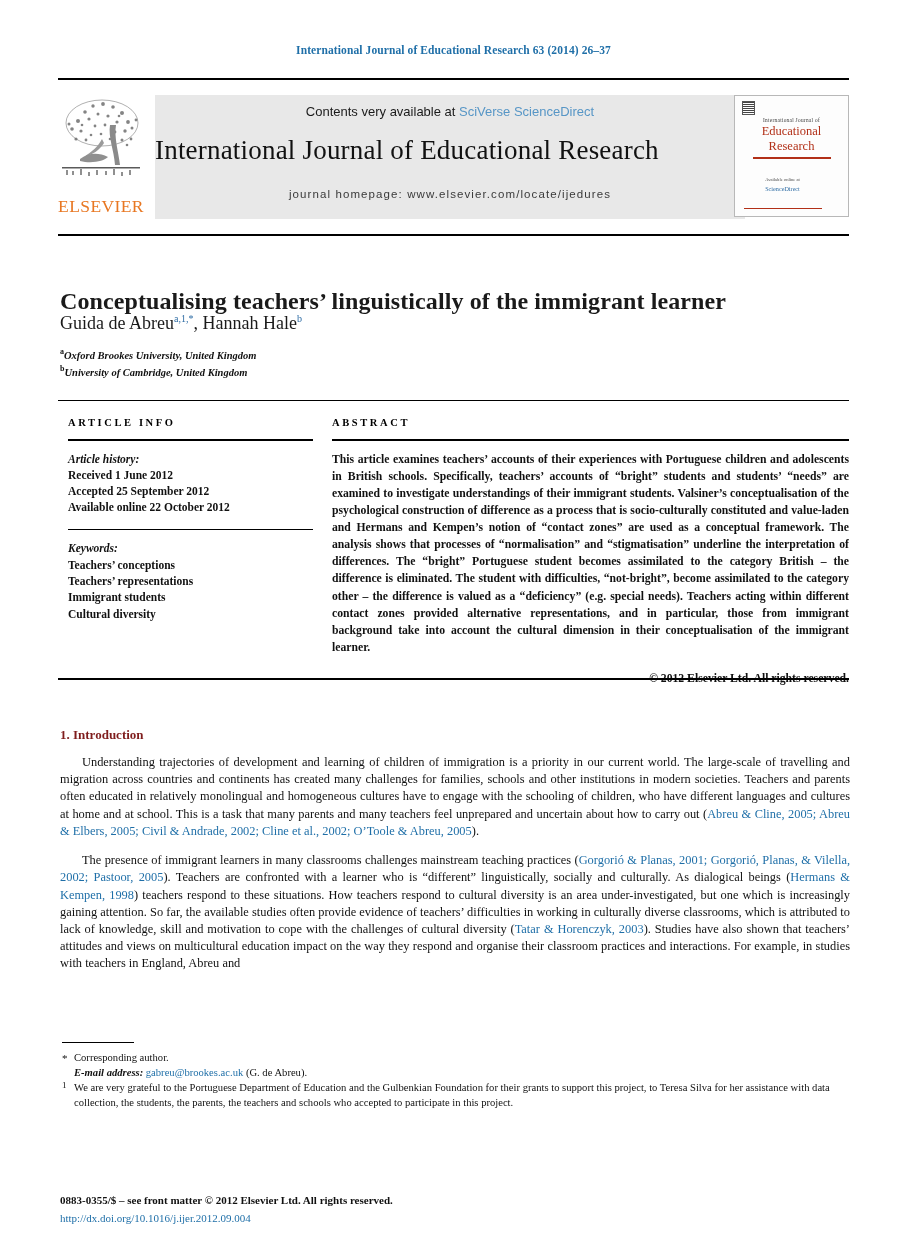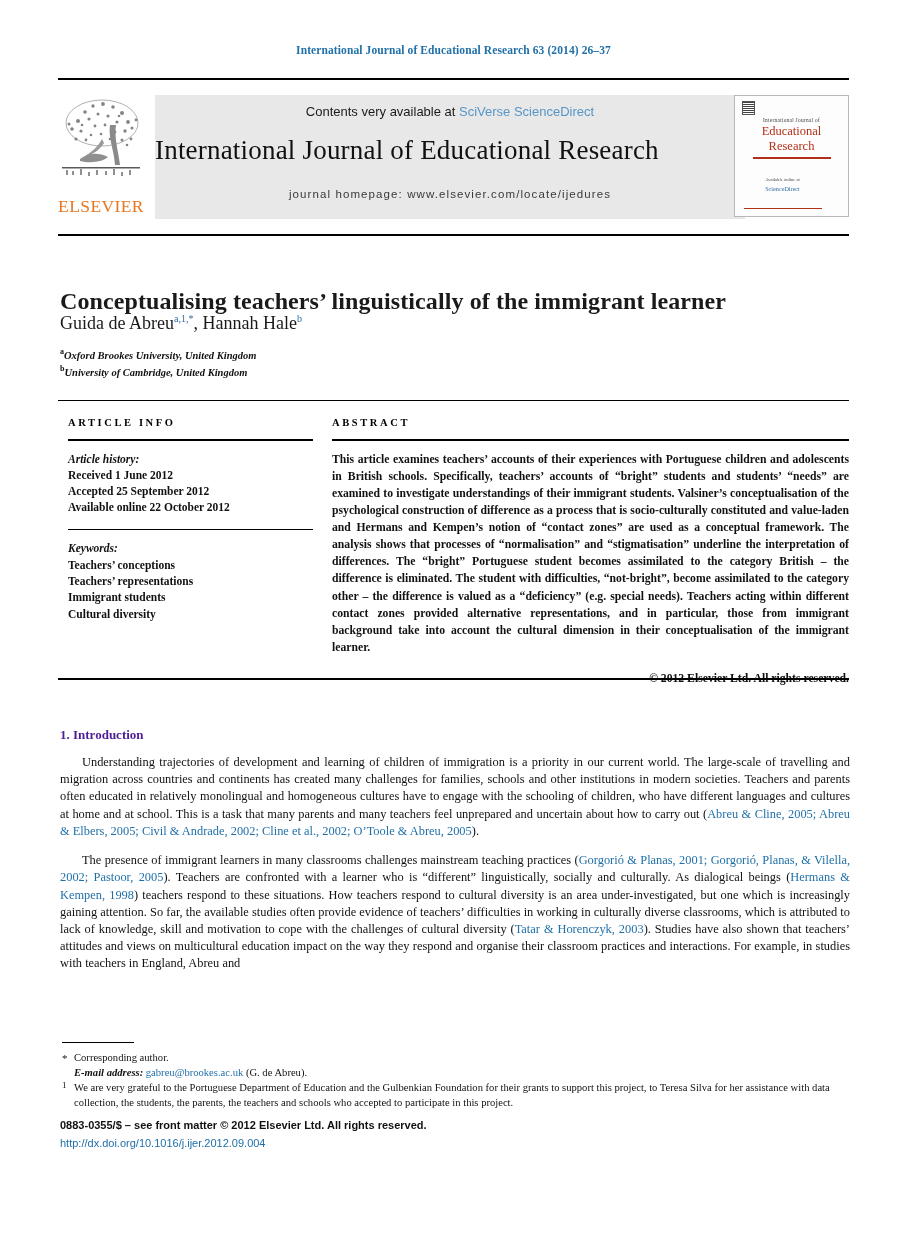--- a/index.html
+++ b/index.html
@@ -301,21 +301,21 @@
   .body-section {
     position: absolute;
     top: 727px;
     left: 60px;
     width: 790px;
   }
   .h2 {
     font-family: "Liberation Serif", serif;
     font-weight: bold;
     font-size: 13px;
-    color: #4c1d95;
+    color: #7f1d1d;
   }
   .para {
     font-family: "Liberation Serif", serif;
     font-size: 12.4px;
     line-height: 1.385;
     text-align: justify;
     text-indent: 22px;
     margin-top: 11px;
     color: #111;
   }
@@ -352,24 +352,24 @@
     top: -1px;
     font-size: 9px;
   }
   .footnotes .marker.star { top: 1px; font-size: 11px; }
   .fn-email { padding-left: 22px; }
   .fn-email .ital { font-style: italic; font-weight: bold; }
   .mail-link { color: #1f6fa8; }
 
   .issn-block {
     position: absolute;
-    top: 1117px;
+    top: 1192px;
     left: 60px;
     width: 790px;
-    font-family: Liberation Sans, sans-serif;
+    font-family: Liberation Serif, serif;
     font-size: 11px;
     font-weight: bold;
     line-height: 1.6;
     color: #111;
   }
   .doi-link {
     color: #1f6fa8;
     font-weight: normal;
   }
 </style>

